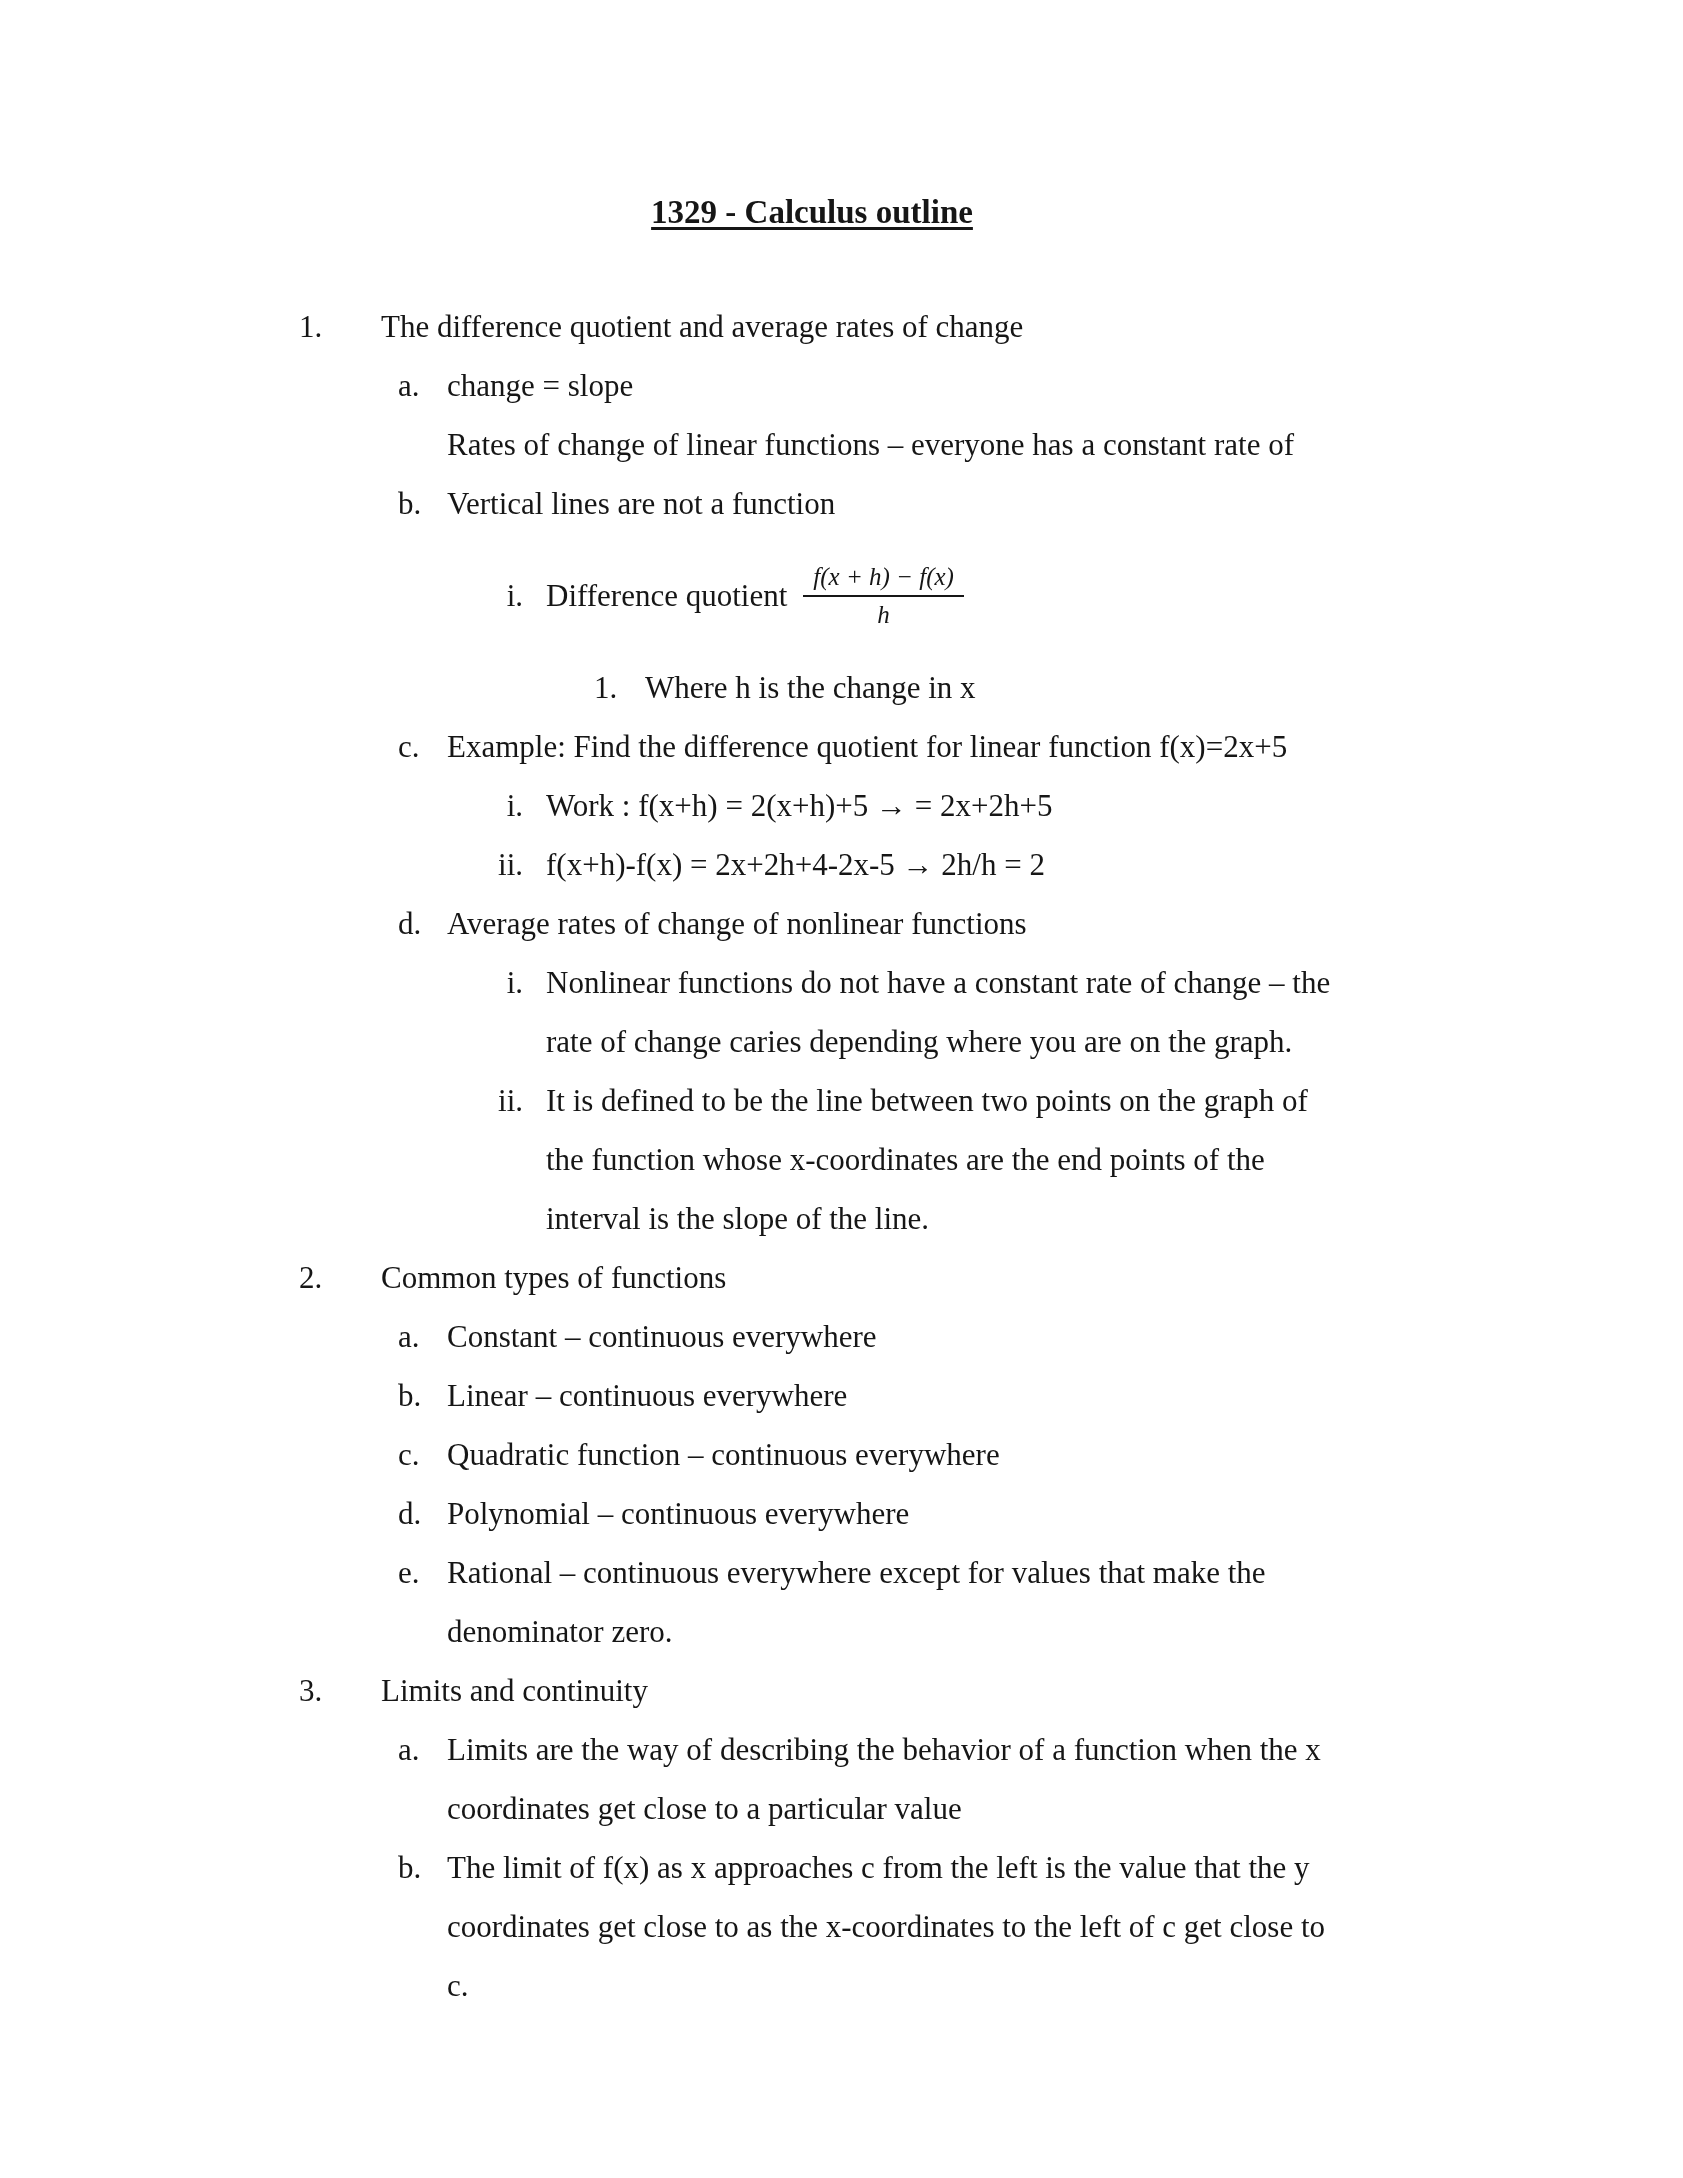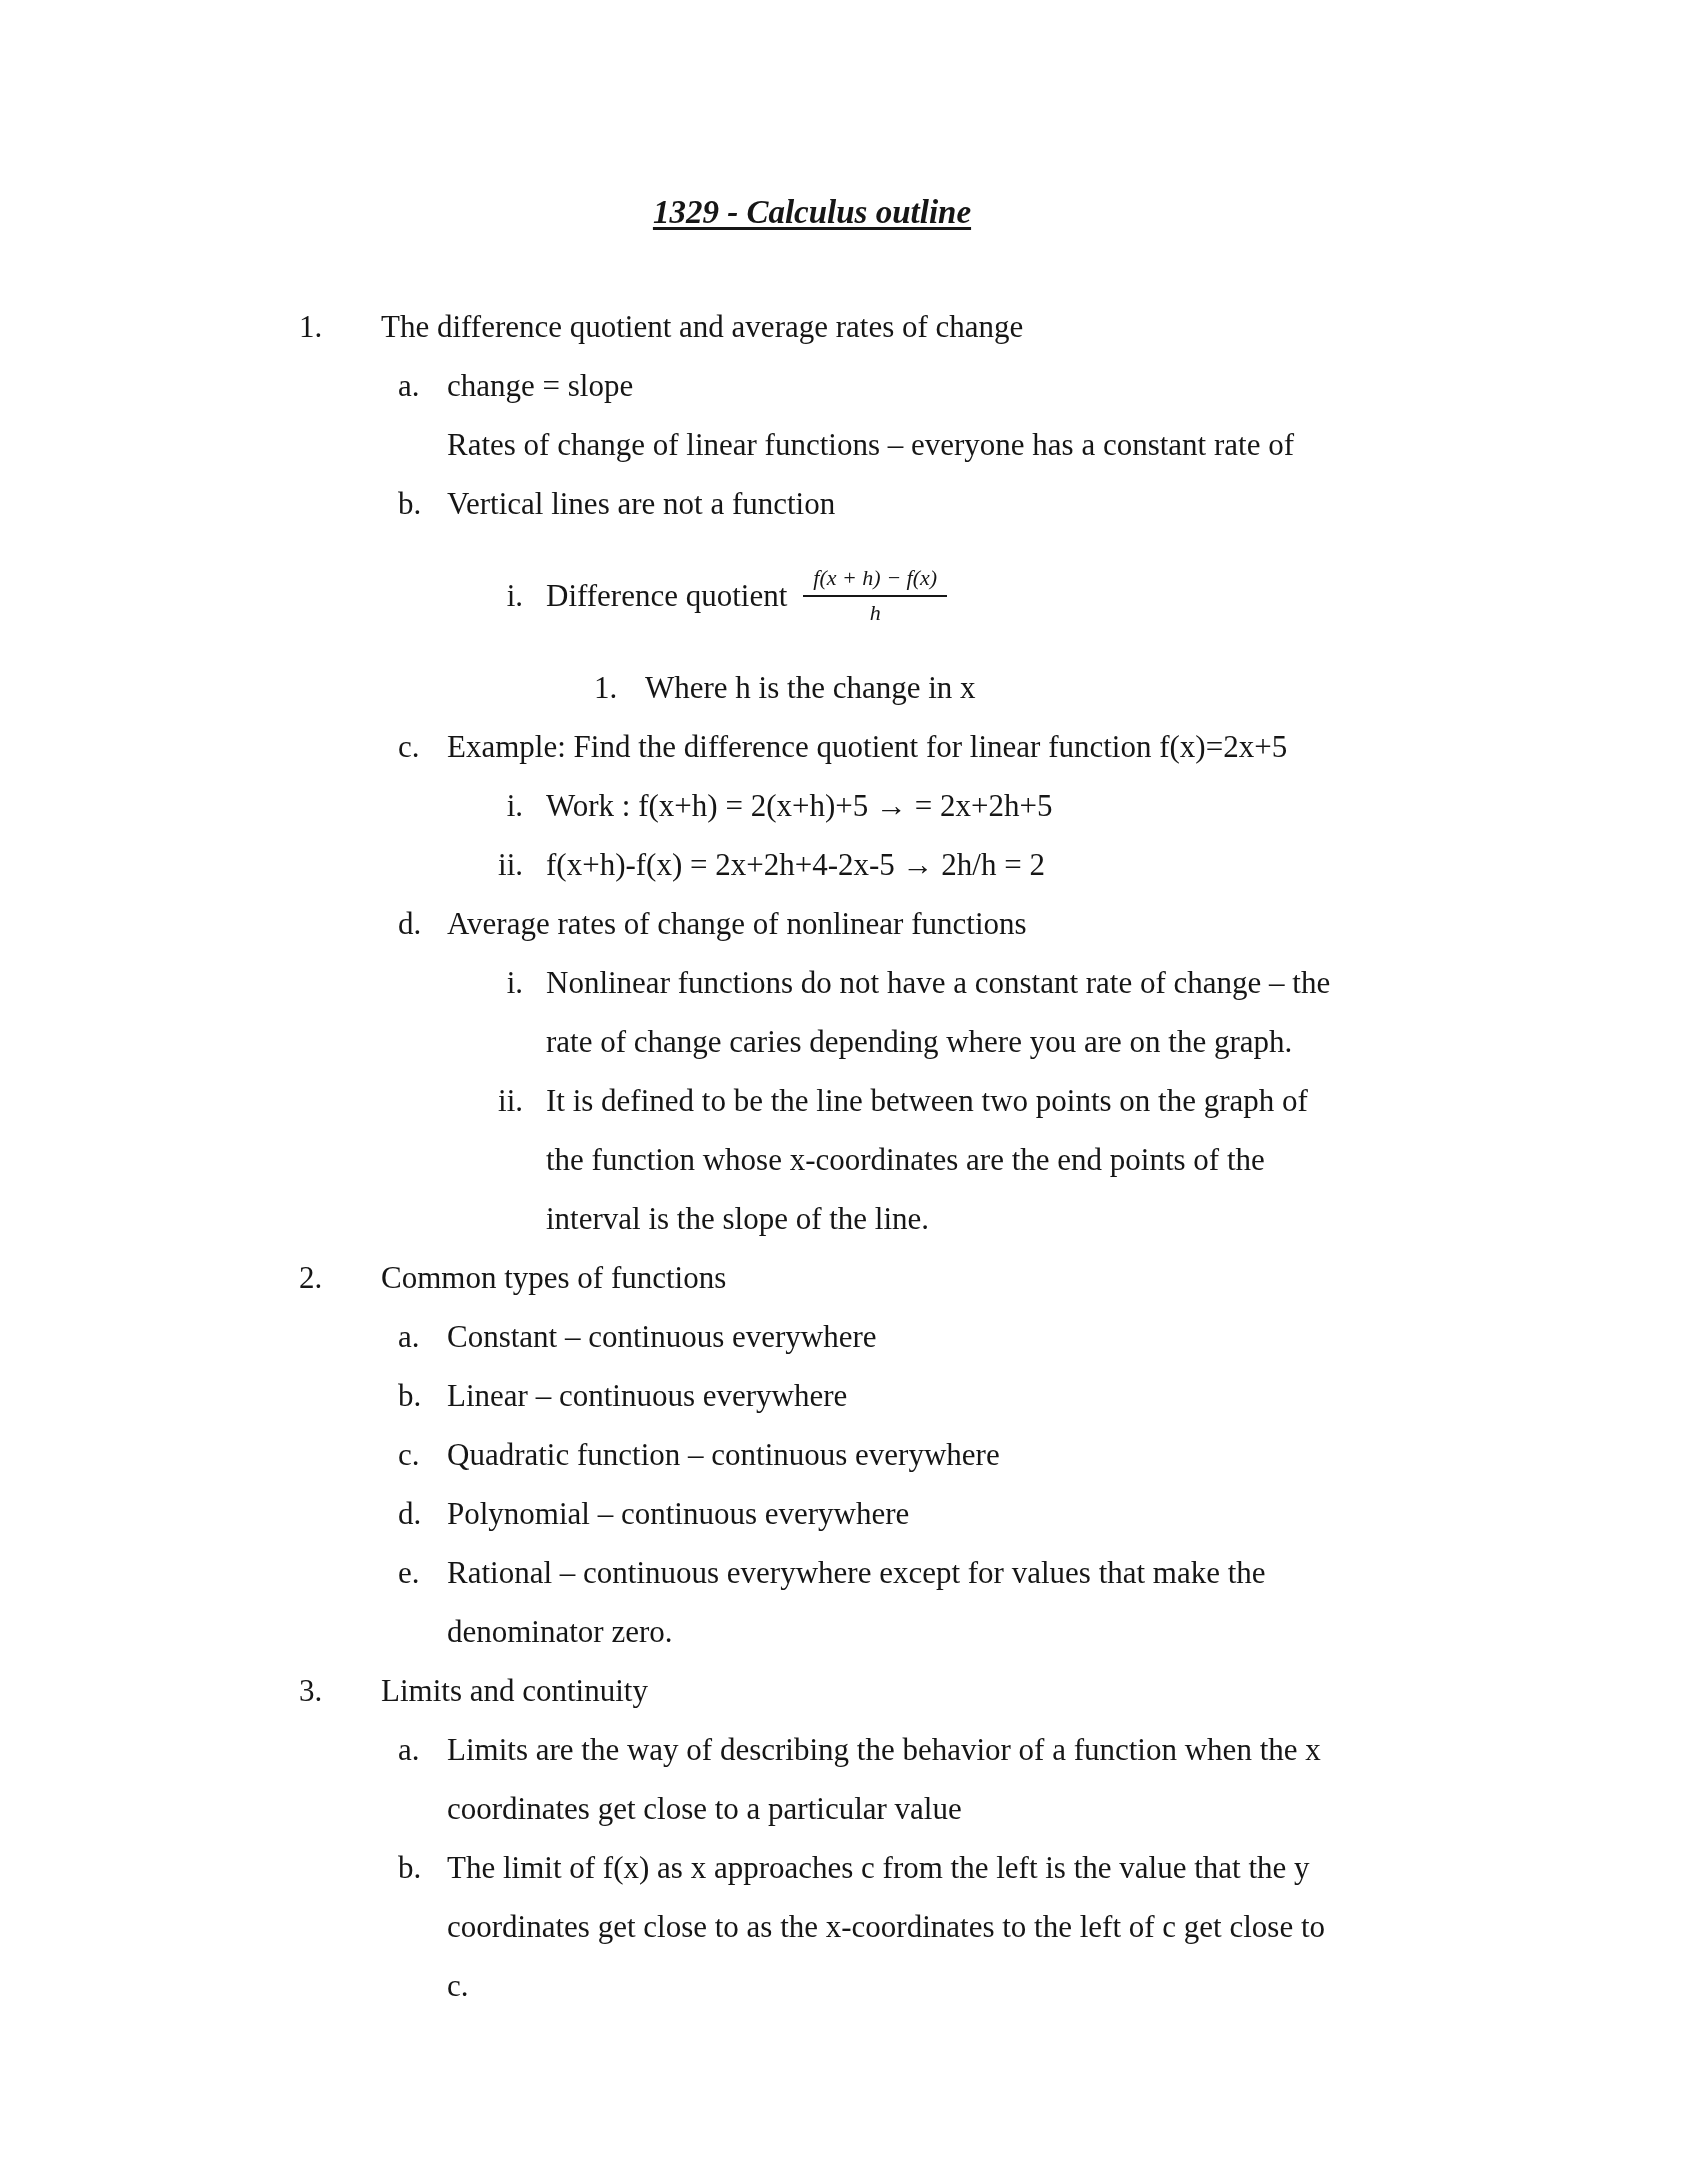--- a/index.html
+++ b/index.html
@@ -16,21 +16,20 @@
   .doc-title {
     position: absolute;
     top: 194px;
     left: 0;
     width: 1624px;
     text-align: center;
     font-weight: bold;
     font-size: 33px;
     text-decoration: underline;
     text-underline-offset: 4px;
-    font-style: italic;
   }
   .outline {
     position: absolute;
     top: 297px;
     left: 0;
     right: 0;
   }
   .row { position: relative; }
   .row .marker {
     position: absolute;
@@ -49,21 +48,21 @@
   .lvl4 .line { padding-left: 645px; }
 
   .formula-row { height: 125px; display: flex; align-items: center; }
   .formula-row .marker { line-height: 125px; }
   .formula-row .ftext { padding-left: 546px; white-space: nowrap; }
   .fraction {
     display: inline-block;
     margin-left: 16px;
     text-align: center;
     font-style: italic;
-    font-size: 22px;
+    font-size: 25px;
     vertical-align: middle;
   }
   .fraction .num {
     padding: 0 10px 3px 10px;
     border-bottom: 2px solid #161616;
     line-height: 1.2;
     white-space: nowrap;
   }
   .fraction .den { line-height: 1.2; padding-top: 3px; }
 </style>

